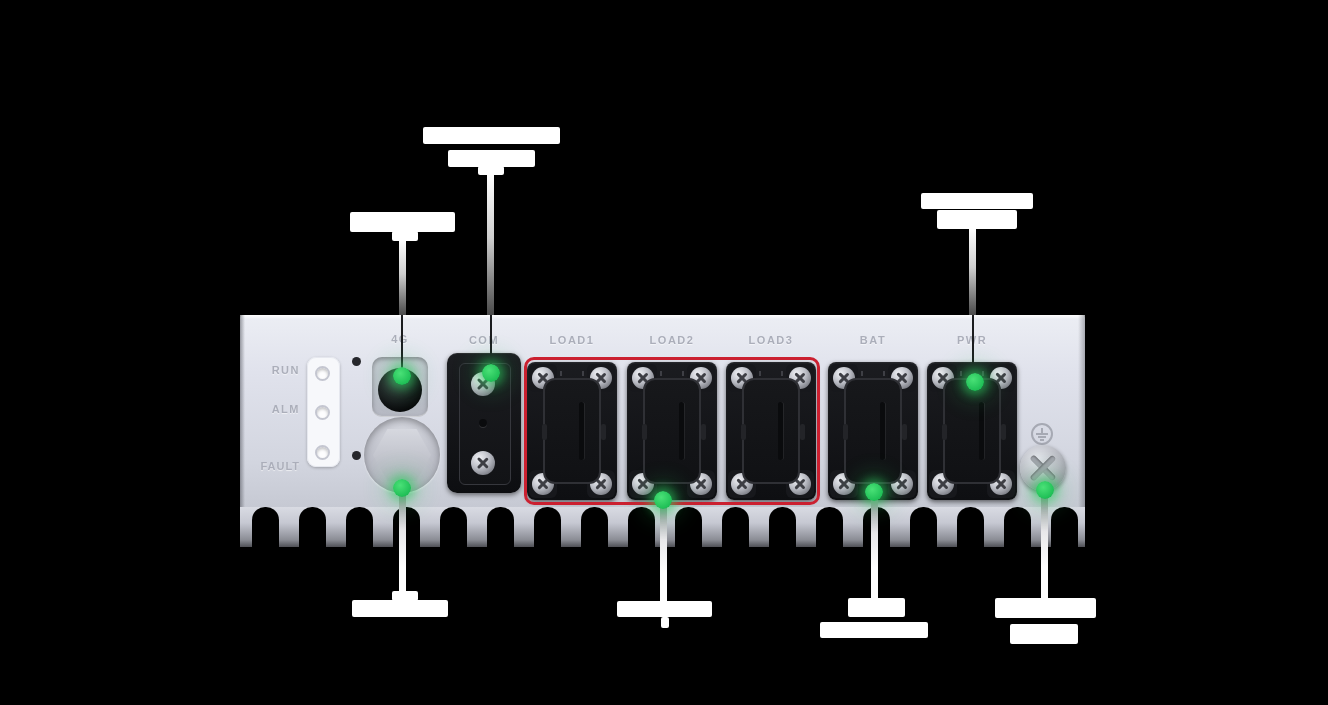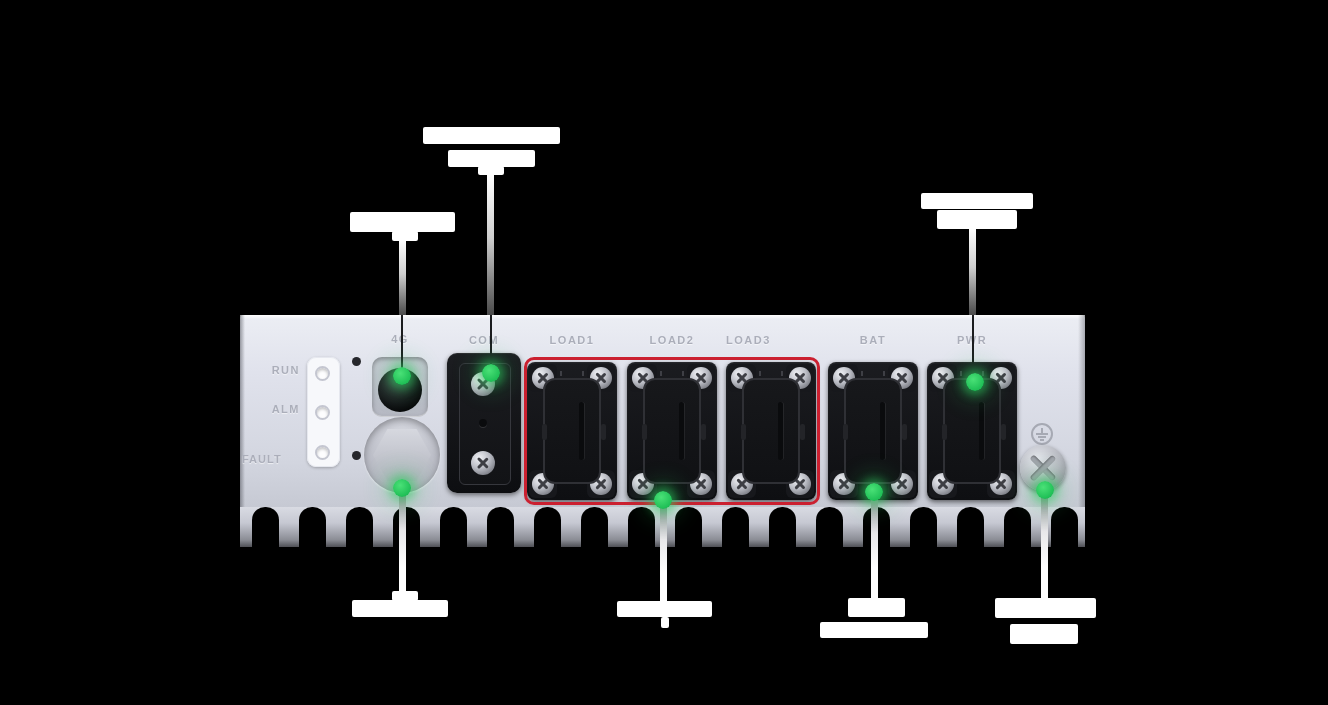--- a/index.html
+++ b/index.html
@@ -94,21 +94,21 @@
 </head>
 <body>
 
 <div class="stage">
 
   <div class="device">
     <div class="edgeL"></div>
 
     <div class="etch" style="left:10px;top:49px;width:50px;text-align:right;">RUN</div>
     <div class="etch" style="left:10px;top:88px;width:50px;text-align:right;">ALM</div>
-    <div class="etch" style="left:2px;top:138px;width:58px;letter-spacing:1px;">FAULT</div>
+    <div class="etch" style="left:2px;top:145px;width:58px;text-align:right;letter-spacing:1px;">FAULT</div>
 
     <div class="ledplate">
       <div class="hole" style="top:9px;"></div>
       <div class="hole" style="top:48px;"></div>
       <div class="hole" style="top:88px;"></div>
     </div>
     <div class="pdot" style="left:112px;top:42px;"></div>
     <div class="pdot" style="left:112px;top:136px;"></div>
 
     <div class="etch" style="left:140px;top:18px;width:40px;text-align:center;">4G</div>
@@ -127,21 +127,21 @@
         </div>
       <div class="screw" style="left:24px;top:98px;width:24px;height:24px;">
           <i></i>
           <i></i>
         </div>
     </div>
     <div class="chole"></div>
 
     <div class="etch" style="left:287px;top:19px;width:90px;text-align:center;">LOAD1</div>
     <div class="etch" style="left:387px;top:19px;width:90px;text-align:center;">LOAD2</div>
-    <div class="etch" style="left:486px;top:19px;width:90px;text-align:left;">LOAD3</div>
+    <div class="etch" style="left:486px;top:19px;width:90px;text-align:center;">LOAD3</div>
     <div class="etch" style="left:588px;top:19px;width:90px;text-align:center;">BAT</div>
     <div class="etch" style="left:687px;top:19px;width:90px;text-align:center;">PWR</div>
 
     <div class="module" style="left:287px;">
         <div class="pad" style="left: 2px; top: 2px;">
           <div class="screw" style="left: 3px; top: 3px; width: 22px; height: 22px;">
             <i></i>
             <i></i>
           </div>
         </div>

